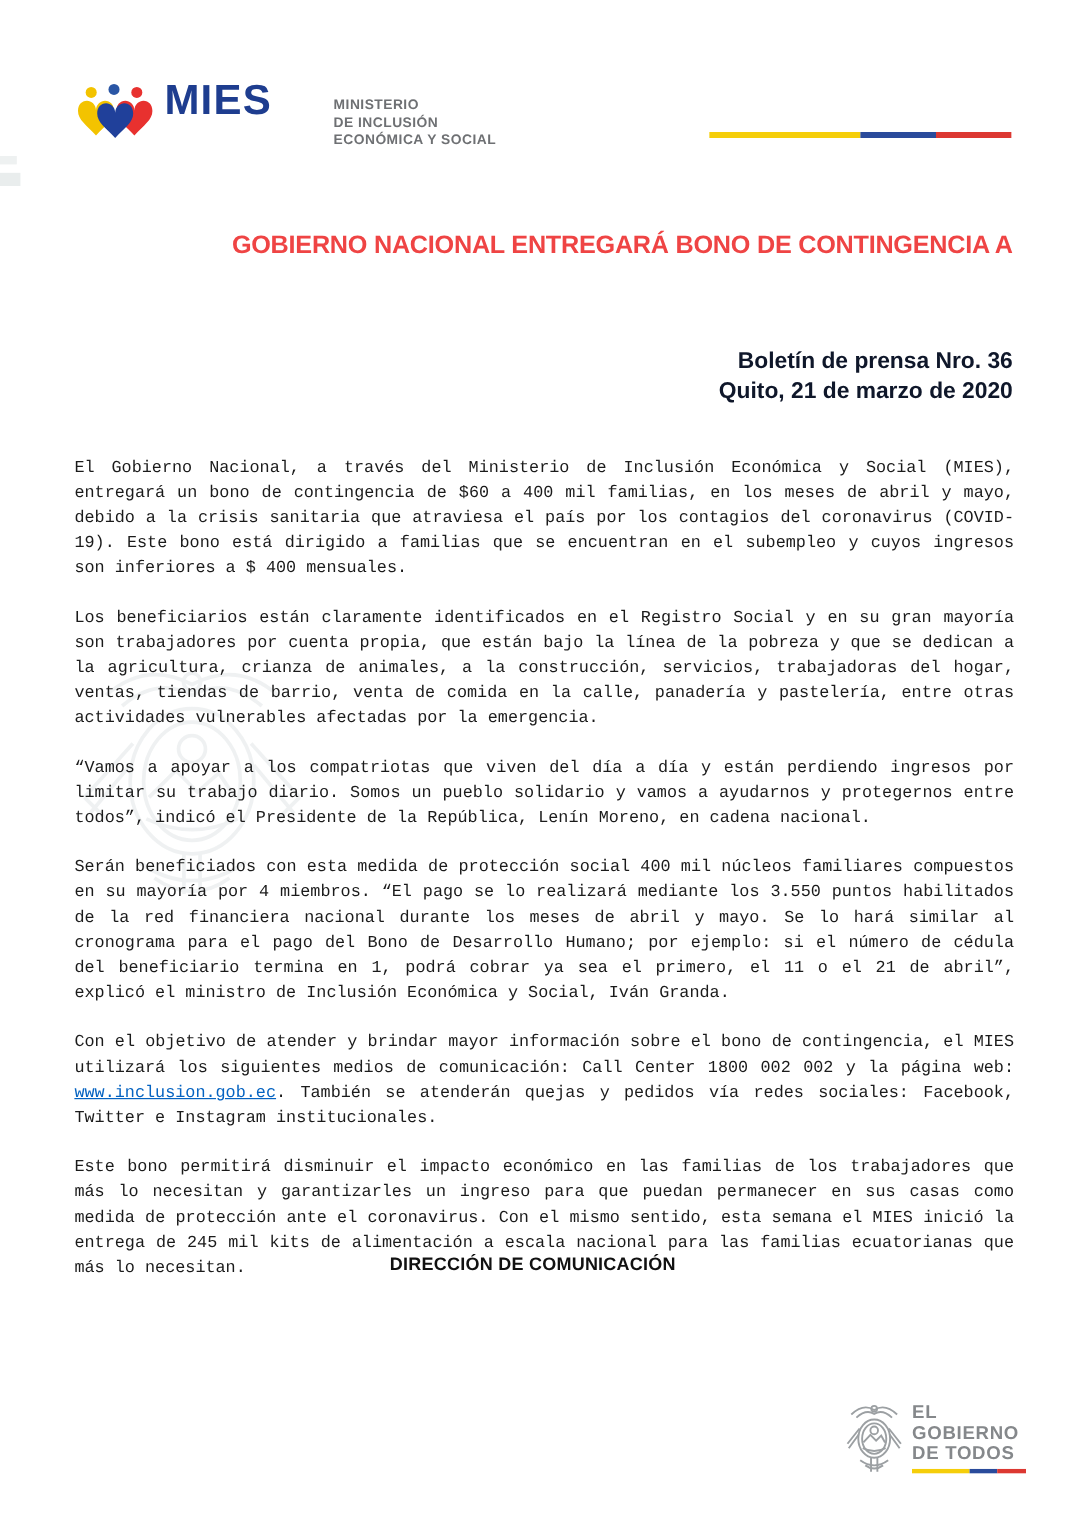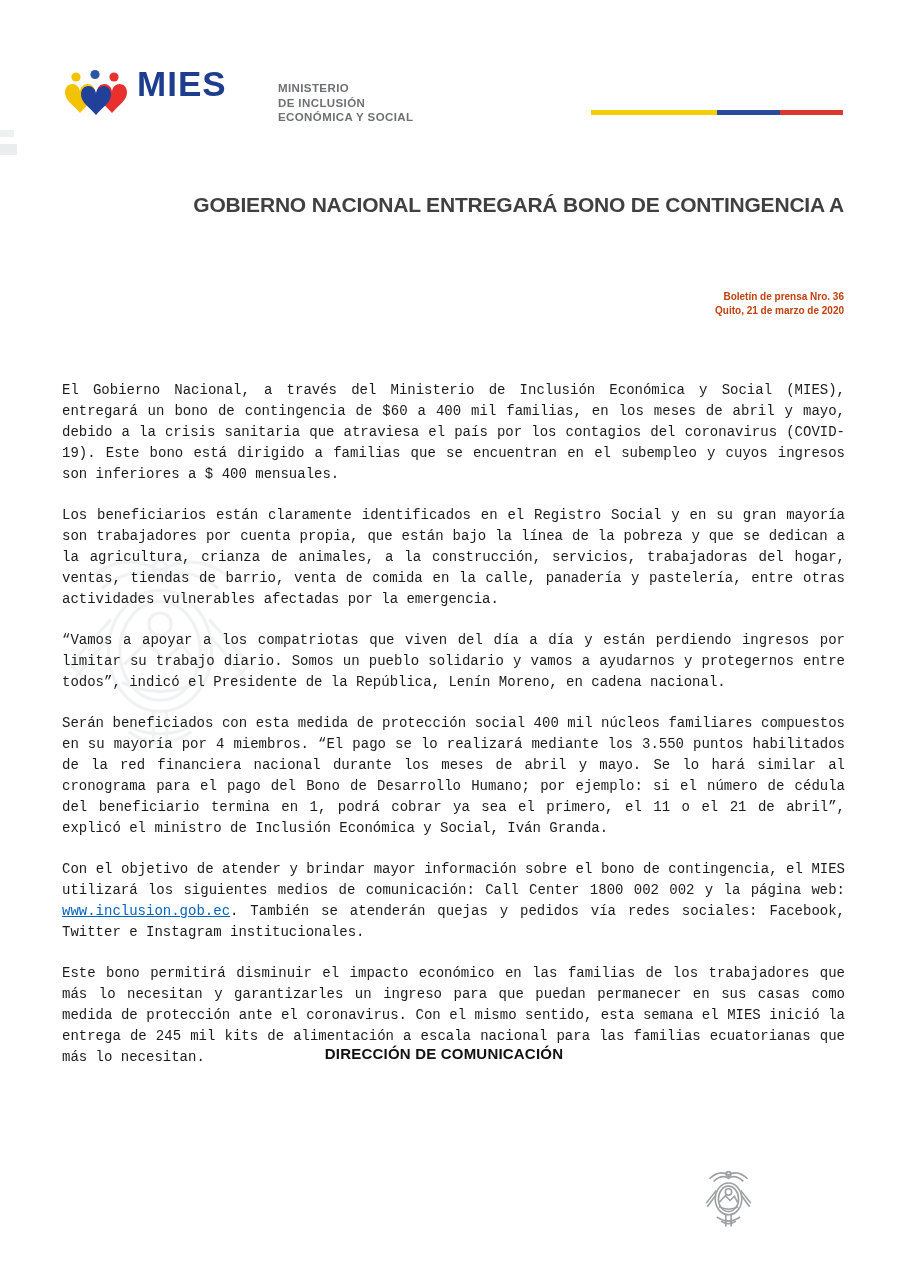--- a/index.html
+++ b/index.html
@@ -31,25 +31,25 @@
   .flag-stripe{position:absolute;display:flex;height:5px;overflow:hidden;}
   .flag-stripe .y{background:var(--flag-yellow,#f5ce0a);width:50%;height:100%;}
   .flag-stripe .b{background:var(--flag-blue,#2a4b9b);width:25%;height:100%;}
   .flag-stripe .r{background:var(--flag-red,#dc3832);width:25%;height:100%;}
   .stripe-top{top:110px;right:67px;width:252px;}
 
   
   .doc-title{
     position:absolute;left:62px;right:66px;top:190px;
     text-align:right;font-weight:bold;font-size:21px;line-height:29px;
-    color:#404040;letter-spacing:-0.2px;
+    color:#ef4444;letter-spacing:-0.2px;
   }
   .meta{
     position:absolute;right:66px;top:291px;text-align:right;
-    font-weight:bold;font-size:10px;color:#c2410c;
+    font-weight:bold;font-size:19px;color:#0f172a;
   }
   .meta .dateline{margin-top:3px;}
 
   
   .watermark{position:absolute;left:46px;top:548px;opacity:.55;pointer-events:none;}
 
   
   .body-text{
     position:absolute;left:62px;right:65px;top:380px;
     font-size:14px;line-height:21px;text-align:justify;color:#1b1b1b;
@@ -146,15 +146,27 @@
       <ellipse cx="50" cy="60" rx="25" ry="30"></ellipse>
       <ellipse cx="50" cy="60" rx="19" ry="24"></ellipse>
       <circle cx="50" cy="47" r="6"></circle>
       <path d="M33,66 L44,54 L53,63 L61,55 L67,66"></path>
       <path d="M32,75 Q50,84 68,75"></path>
       <path d="M27,44 L8,68 M26,53 L10,75 M73,44 L92,68 M74,53 L90,75"></path>
       <path d="M28,94 Q50,110 72,94"></path>
       <path d="M36,102 Q50,112 64,102"></path>
       <path d="M45,90 L45,112 M55,90 L55,112"></path>
     </svg>
+    <div class="gov-text">
+      <div class="line">EL</div>
+      <div class="line">GOBIERNO</div>
+      <div class="line">DE TODOS</div>
+      <div class="gov-stripe">
+        <div class="flag-stripe">
+            <div class="y"></div>
+            <div class="b"></div>
+            <div class="r"></div>
+          </div>
+      </div>
+    </div>
   </div>
 
 </div>
 
 </body></html>

